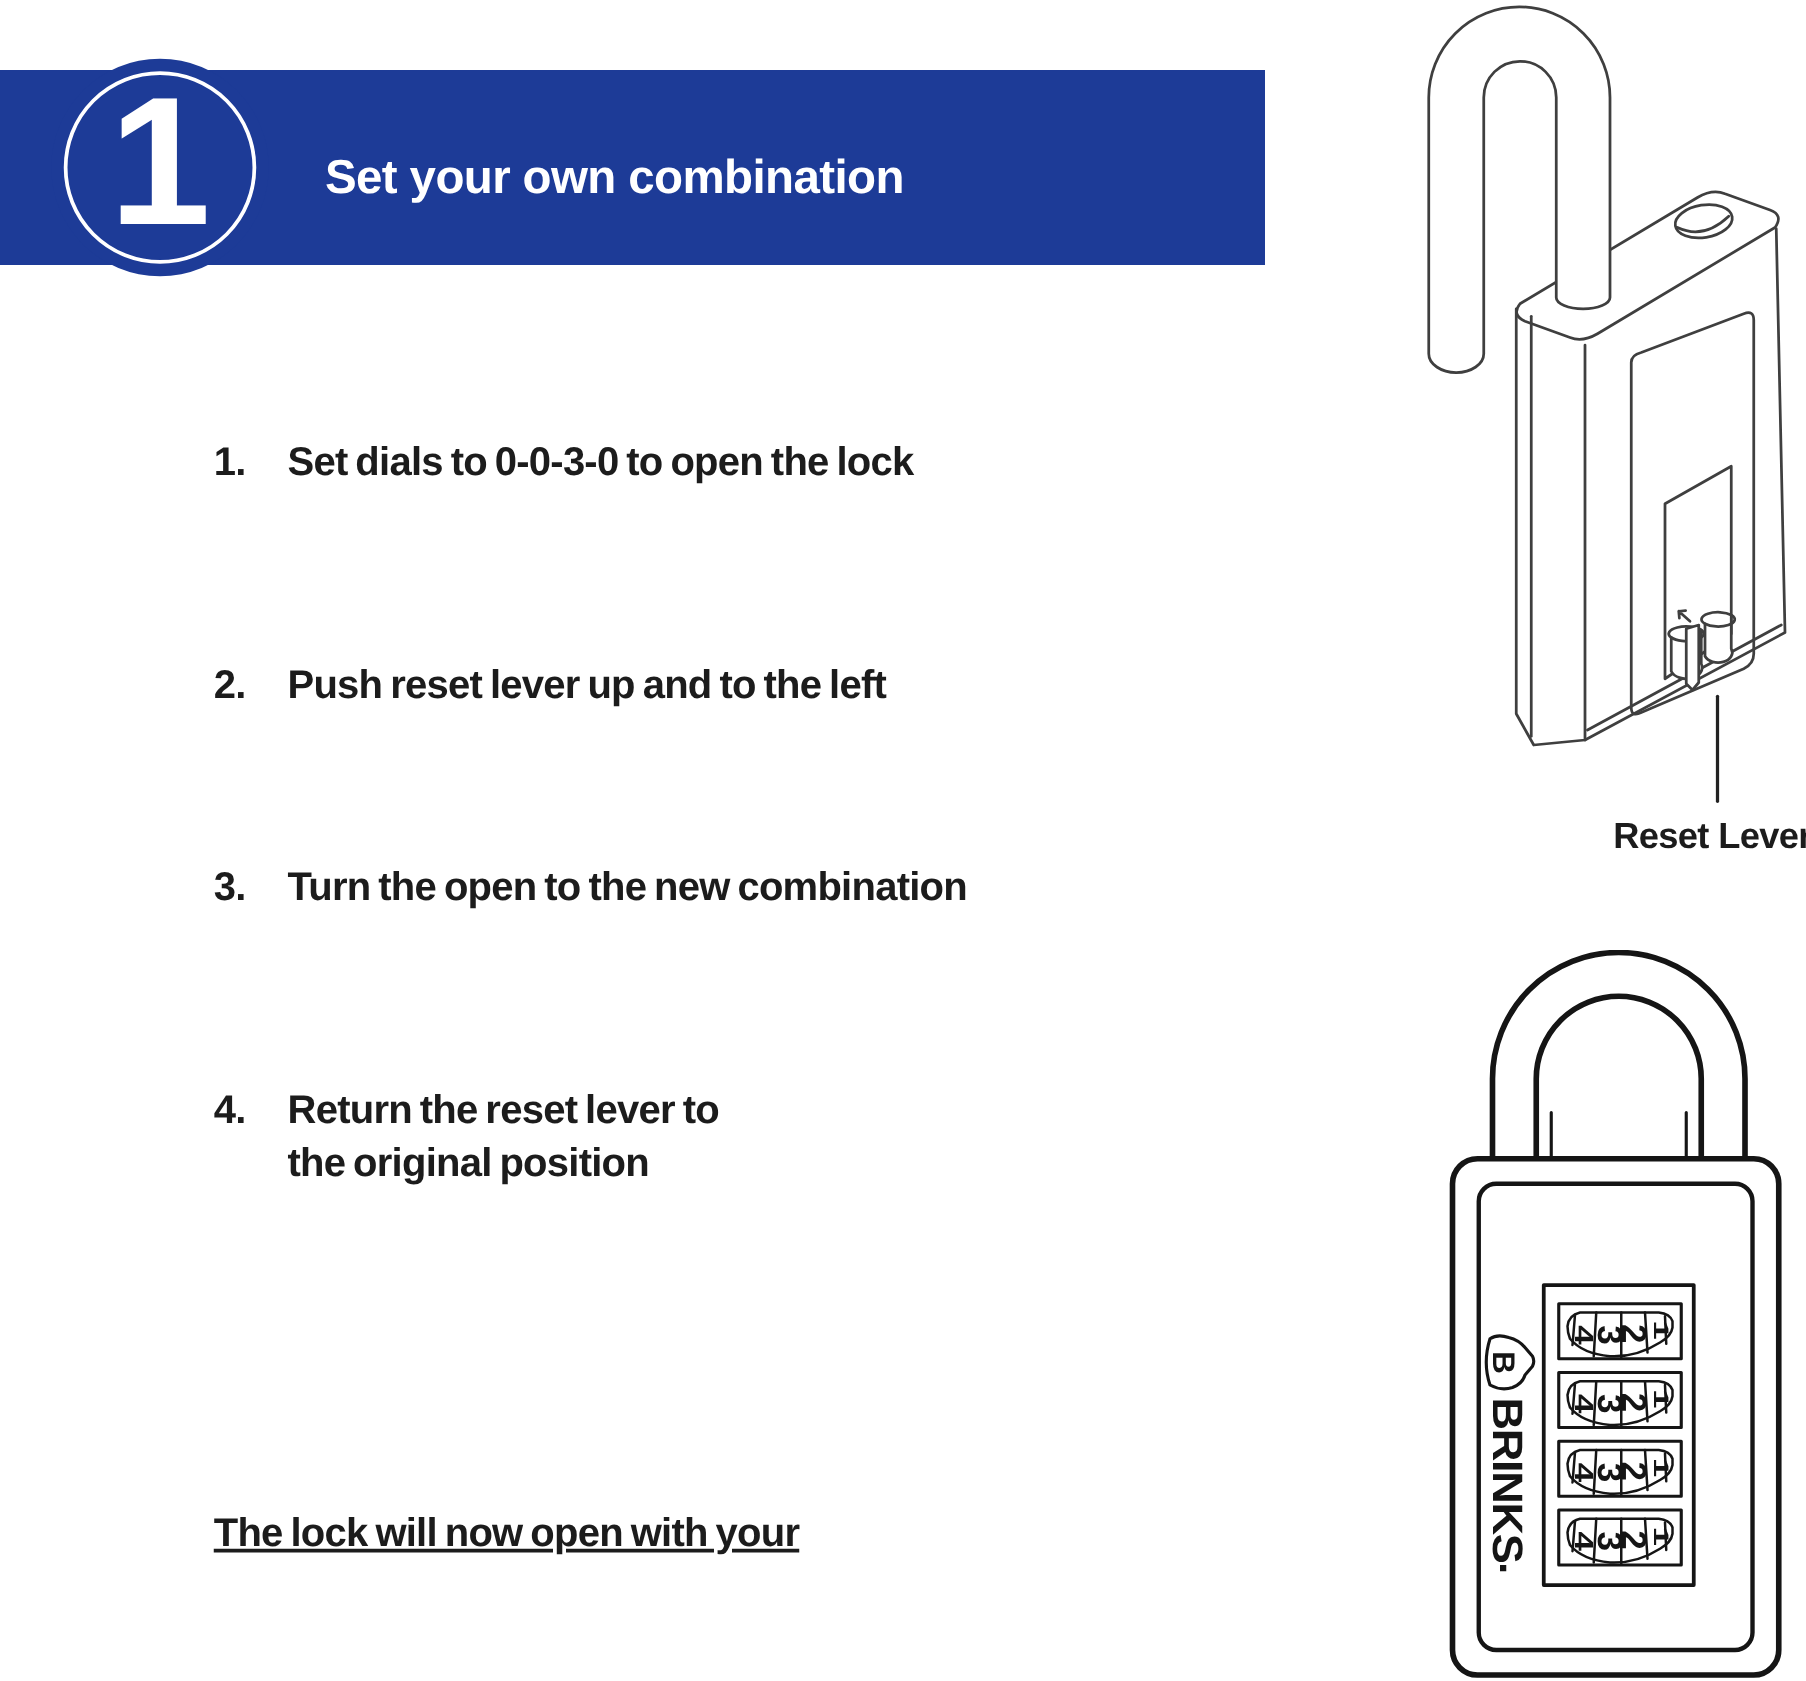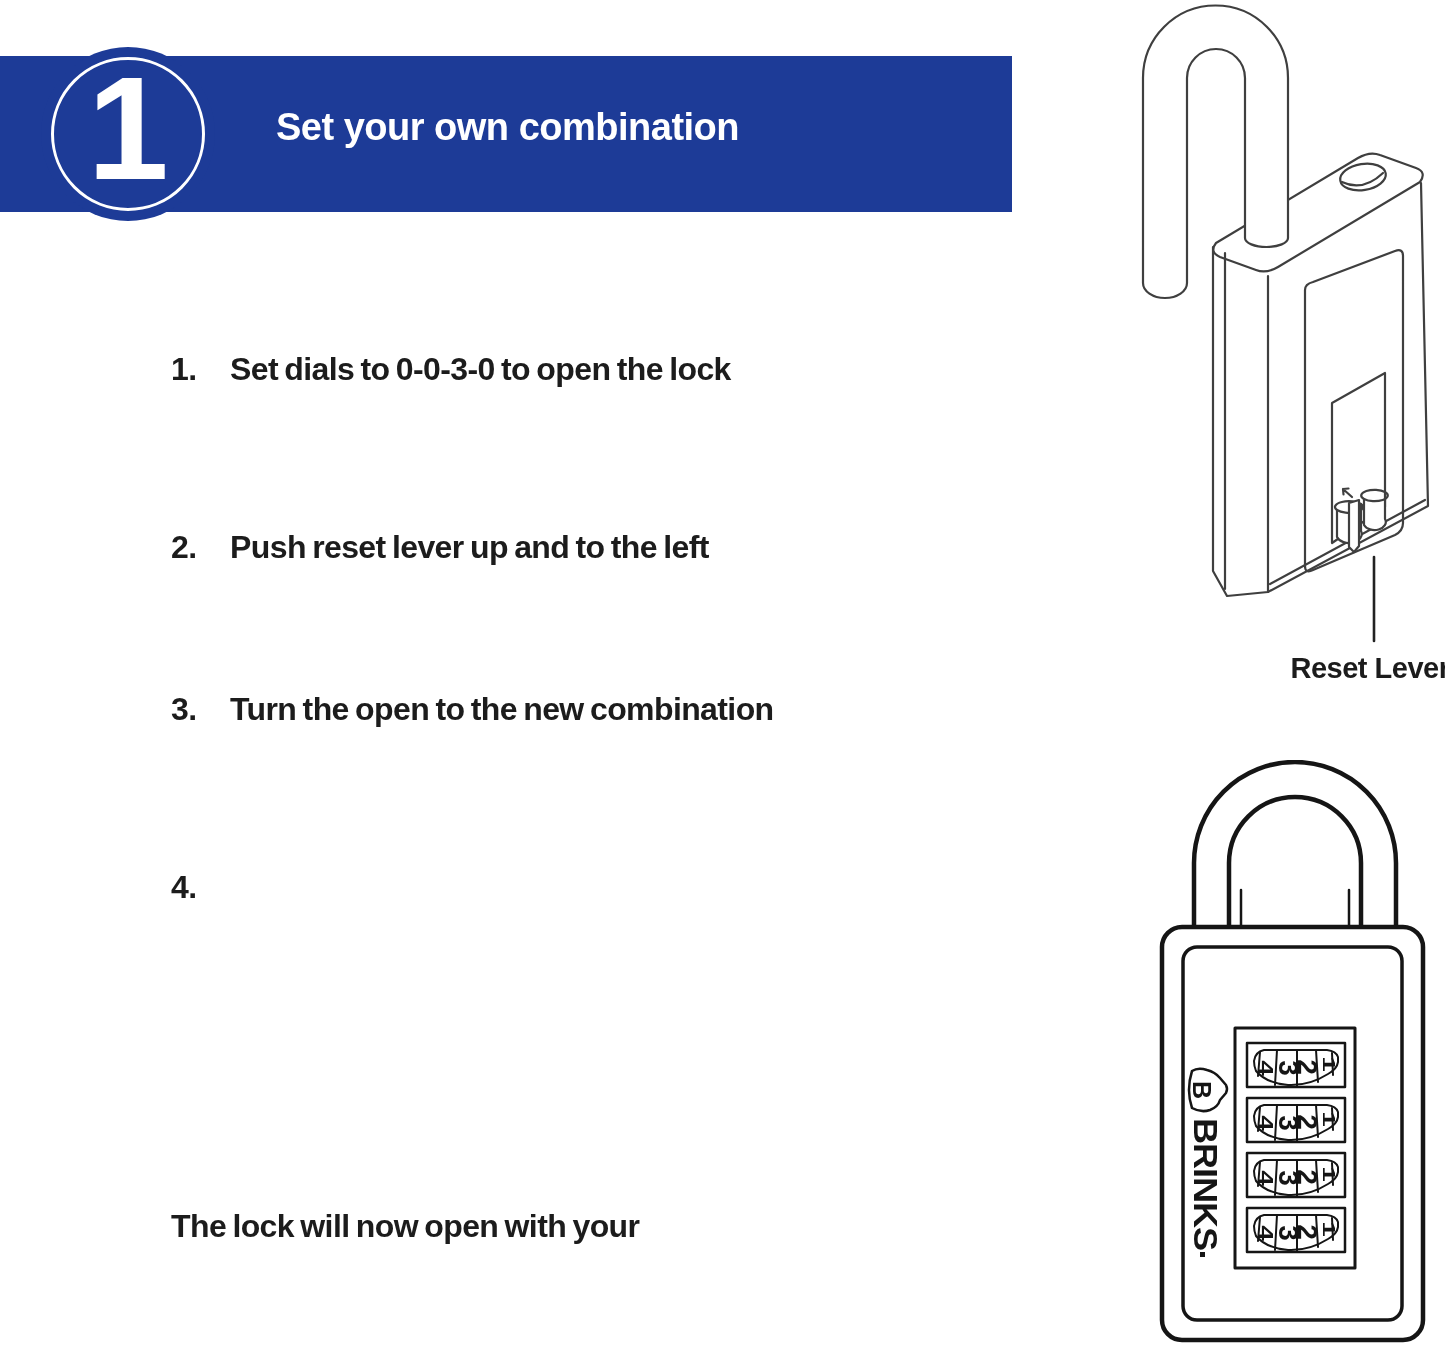--- a/index.html
+++ b/index.html
@@ -6,29 +6,29 @@
   .canvas{
     position:relative;width:1445px;height:1345px;background:#ffffff;
     font-family:"Liberation Sans",sans-serif;overflow:hidden;color:#1c1c1c;
   }
   
   .banner{position:absolute;left:0;top:56px;width:1012px;height:156px;background:#1d3b97;}
   .badge{position:absolute;left:41px;top:47px;width:174px;height:174px;border-radius:50%;
          background:#1d3b97;display:flex;align-items:center;justify-content:center;}
   .badge-ring{position:absolute;inset:10px;border:3px solid #ffffff;border-radius:50%;}
   .badge-num{position:relative;color:#ffffff;font-size:146px;font-weight:bold;line-height:1;margin-top:-10px;}
-  .title{position:absolute;left:260px;top:41px;height:172px;display:flex;align-items:center;
-         color:#ffffff;font-size:38px;font-weight:bold;letter-spacing:-0.5px;margin-left:16px;}
+  .title{position:absolute;left:260px;top:56px;height:172px;display:flex;align-items:center;
+         color:#ffffff;font-size:38px;font-weight:bold;letter-spacing:-0.5px;}
   
   .step{position:absolute;left:171px;display:flex;font-size:32px;font-weight:bold;
         letter-spacing:-0.6px;word-spacing:-2px;line-height:43px;color:#1c1c1c;}
   .step .num{width:59px;flex:none;}
   .step-1{top:348px;} .step-2{top:526px;} .step-3{top:688px;} .step-4{top:866px;}
   .footer-note{position:absolute;left:171px;top:1205px;font-size:32px;font-weight:bold;
-        letter-spacing:-0.6px;word-spacing:-2px;line-height:43px;color:#1c1c1c;}
+        letter-spacing:-0.6px;word-spacing:-2px;line-height:43px;color:#1c1c1c;text-decoration:underline;}
   
   .toplock-svg{position:absolute;left:1080px;top:0px;}
   .bottomlock-svg{position:absolute;left:1130px;top:760px;}
   .tl{stroke:#3f3f3f;stroke-width:2.2;fill:none;stroke-linejoin:round;stroke-linecap:round;}
   .tl-white{fill:#ffffff;}
   .lock-label{font-size:29px;font-weight:bold;fill:#1c1c1c;letter-spacing:-0.5px;}
   .bl{stroke:#151515;fill:none;stroke-linejoin:round;stroke-linecap:round;}
   .w45{stroke-width:4.5;} .w35{stroke-width:3.5;} .w3{stroke-width:3;} .w25{stroke-width:2.5;} .w2{stroke-width:2;}
   .fill-w{fill:#ffffff;}
   .digit{font-size:28px;font-weight:bold;fill:#151515;text-anchor:middle;dominant-baseline:central;stroke:none;}
@@ -63,20 +63,24 @@
   </div>
   <div class="step step-3">
     <span class="num">3.</span>
     <span>
       <div>Turn the open to the new combination</div>
       <div></div>
     </span>
   </div>
   <div class="step step-4">
     <span class="num">4.</span>
+    <span>
+      <div>Return the reset lever to</div>
+      <div>the original position</div>
+    </span>
   </div>
 
   <div class="footer-note">
     <div>The lock will now open with your</div>
   </div>
 
   <svg class="toplock-svg" width="365" height="700" viewBox="0 0 365 700">
     <g class="tl">
 
       <path class="tl-white" d="M 136,243 L 278,158 Q 290,151 300,155 L 336,168 Q 347,172 340,182 L 198,267 Q 186,274 176,270 L 140,257 Q 129,252 136,243 Z"></path>

